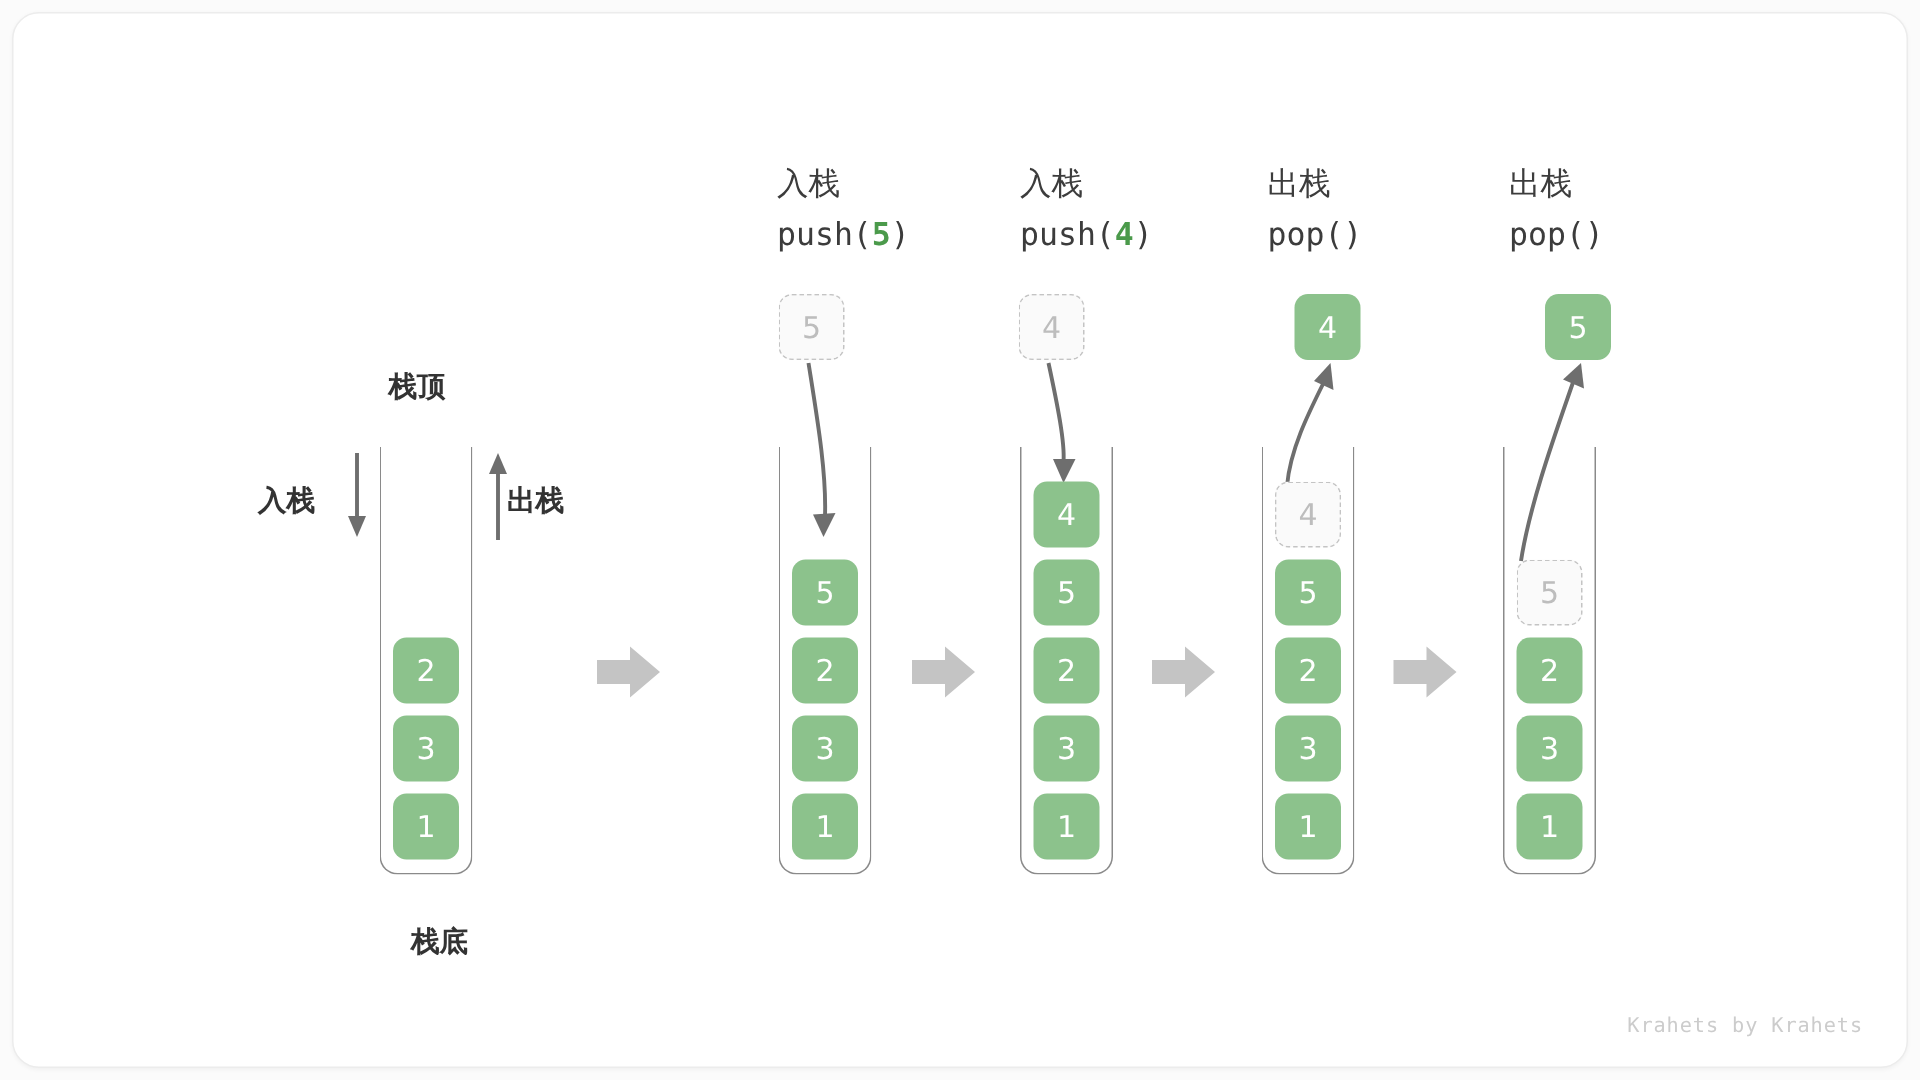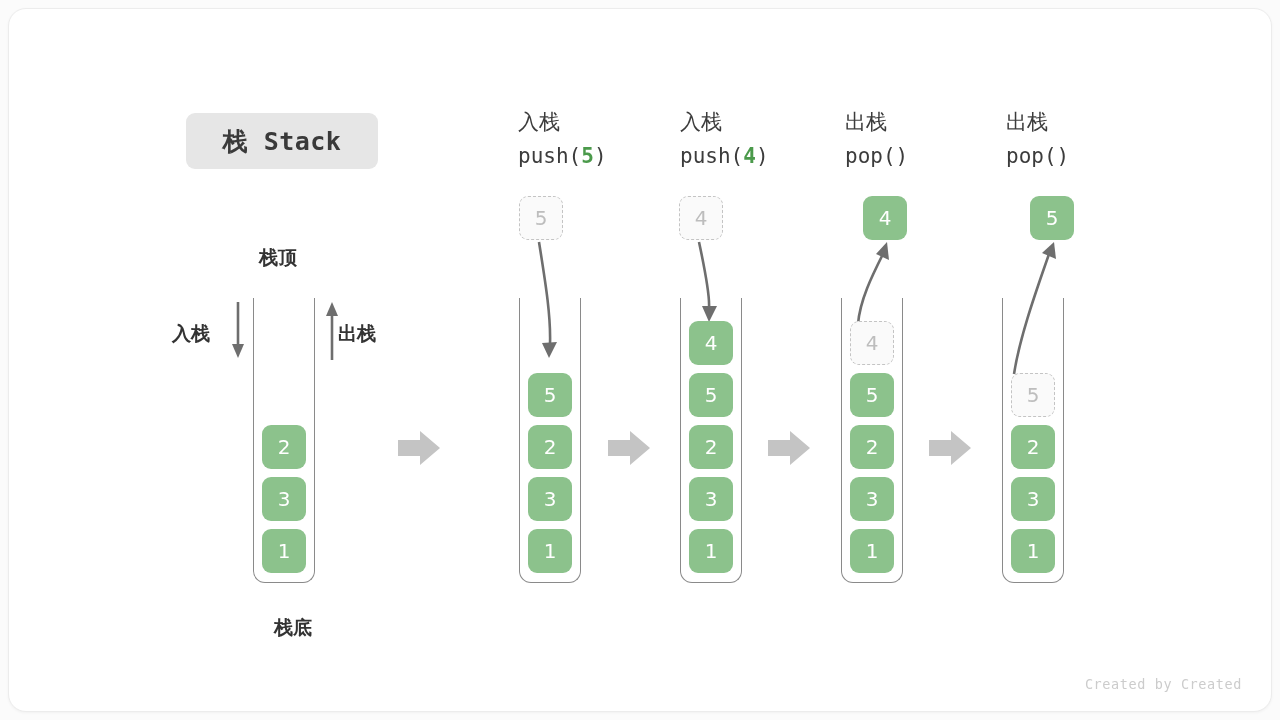--- a/index.html
+++ b/index.html
@@ -117,21 +117,20 @@
   }
 
   svg { overflow: visible; }
 </style>
 </head>
 <body>
 
 <div id="canvas">
   <div id="card"></div>
 
-  <div class="abs" id="title-badge">栈 Stack</div>
 
   <div class="abs cn-label" style="left:259px; top:245px;">栈顶</div>
 
   <div class="abs cn-label" style="left:172px; top:321px;">入栈</div>
   <svg class="abs" style="left:228px; top:300px;" width="22" height="62">
     <line x1="10" y1="2" x2="10" y2="46" stroke="#6e6e6e" stroke-width="2.6"></line>
     <polygon points="10,58 4,44 16,44" fill="#6e6e6e"></polygon>
   </svg>
 
   <svg class="abs" style="left:322px; top:300px;" width="22" height="62">
@@ -224,14 +223,14 @@
     <path d="M 14 134 C 20 95, 38 46, 49 14" stroke="#6e6e6e" stroke-width="2.6" fill="none"></path>
     <polygon points="54,2 42,13 56,19" fill="#6e6e6e"></polygon>
   </svg>
 
   <div class="abs tube" style="left:1002px; top:298px; width:62px; height:285px;"></div>
   <div class="abs cell ghost" style="left:1011px; top:373px;">5</div>
   <div class="abs cell filled" style="left:1011px; top:425px;">2</div>
   <div class="abs cell filled" style="left:1011px; top:477px;">3</div>
   <div class="abs cell filled" style="left:1011px; top:529px;">1</div>
 
-  <div class="abs" id="footer">Created by Created</div>
+  <div class="abs" id="footer">Krahets by Krahets</div>
 </div>
 
 </body></html>

